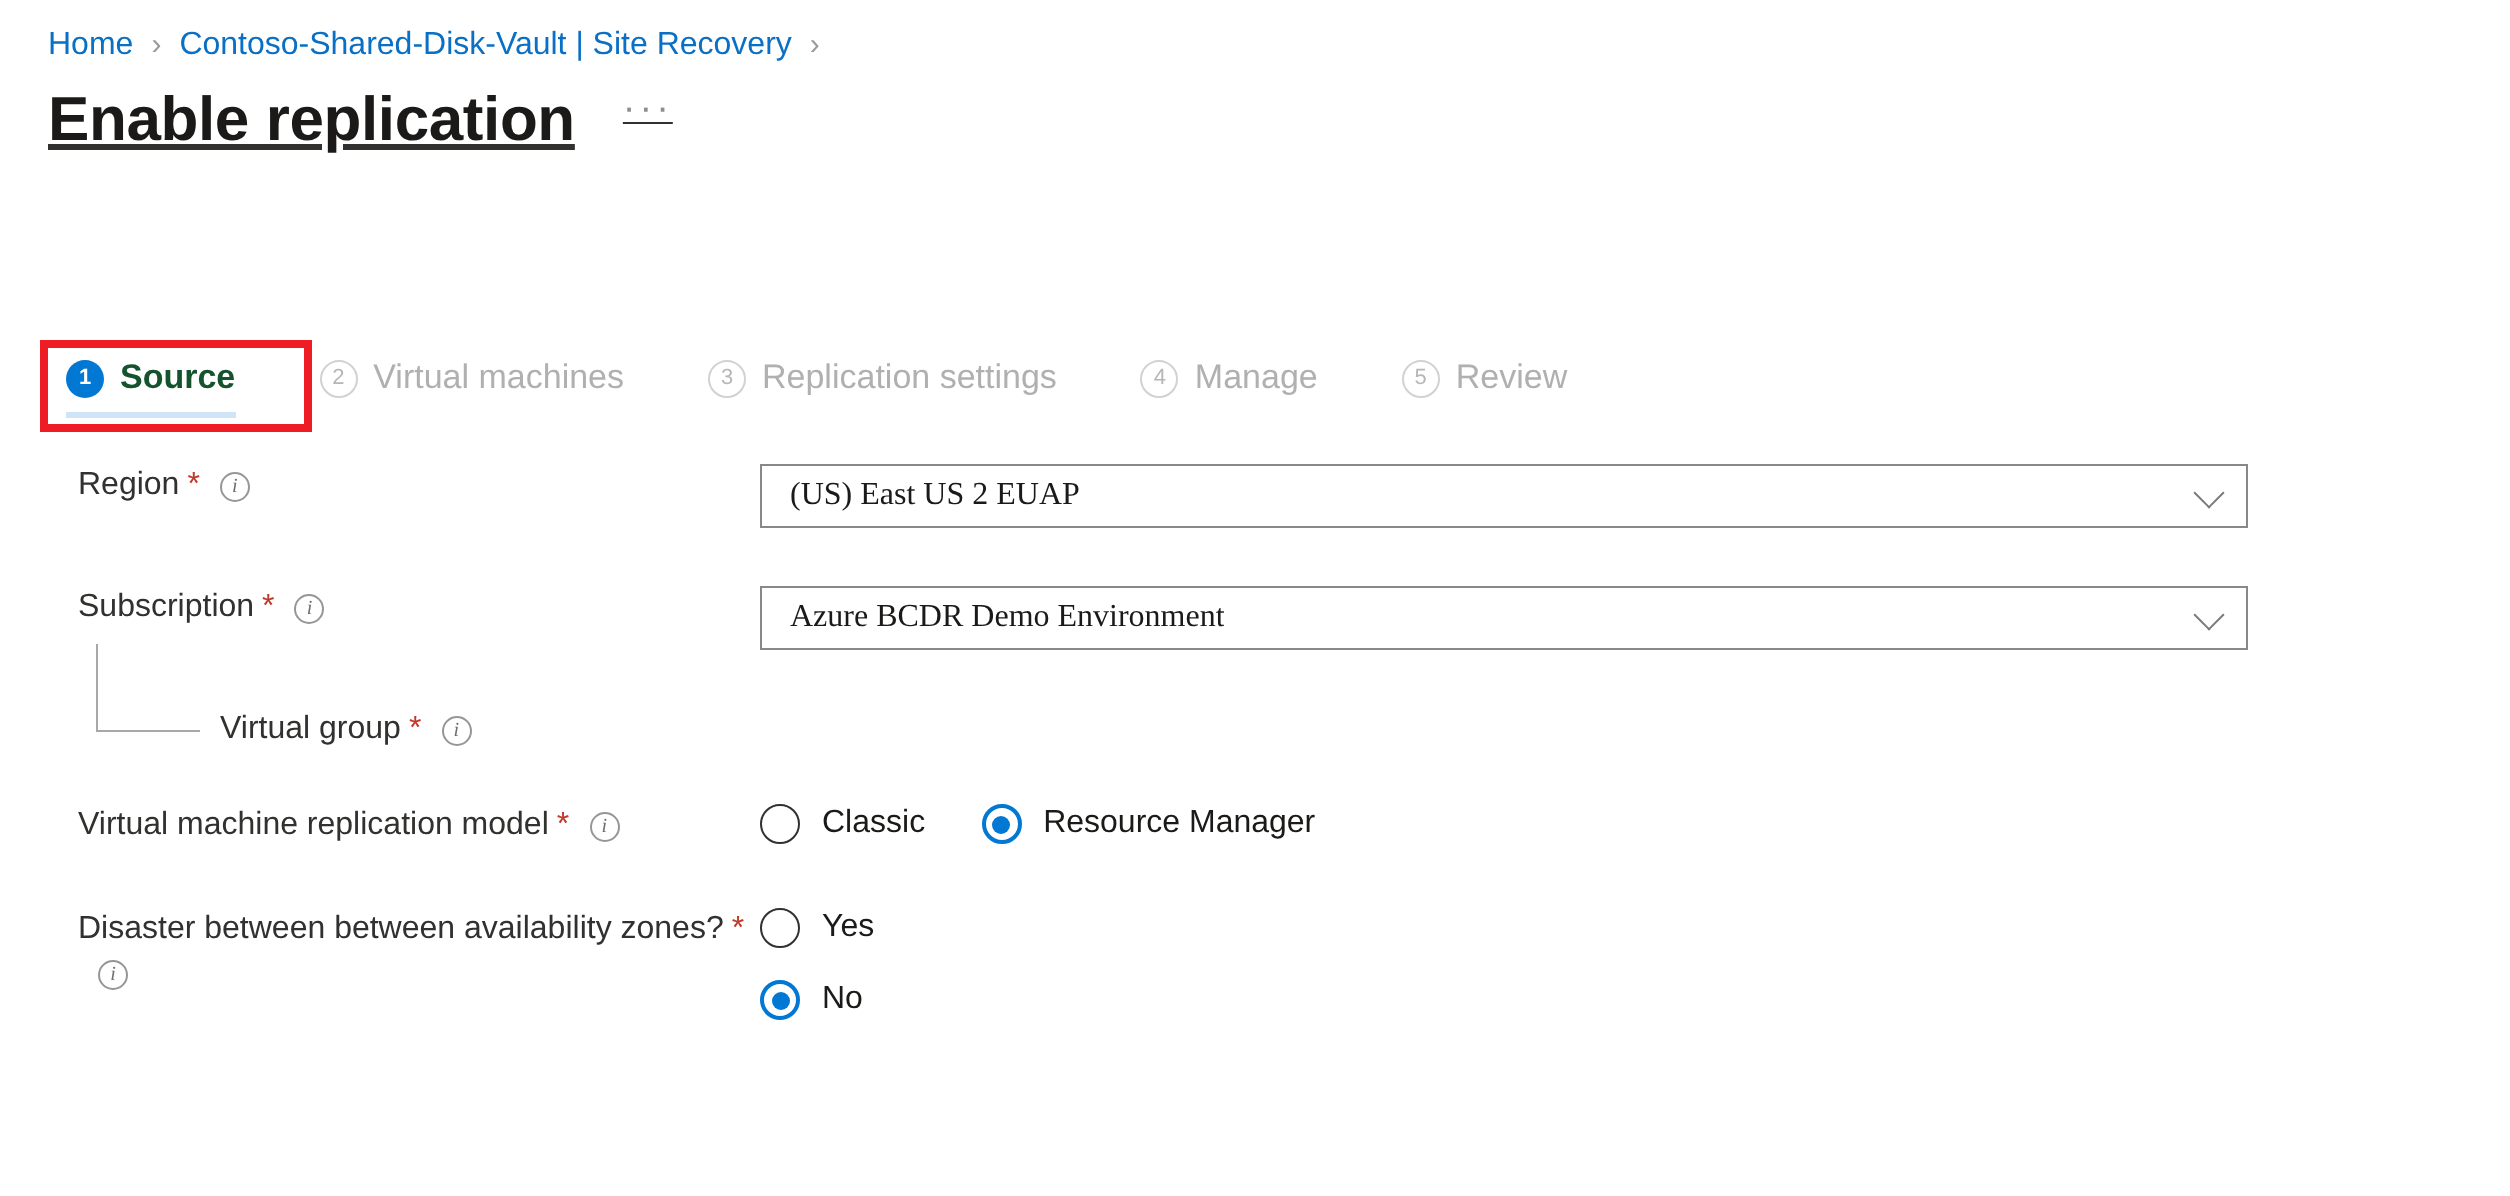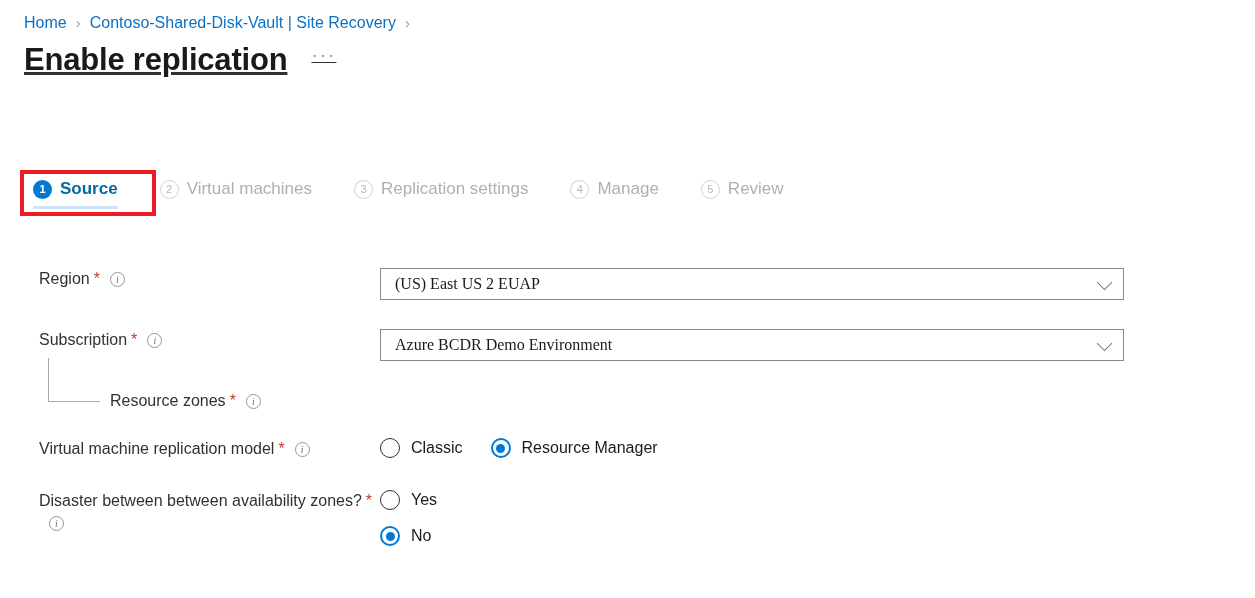--- a/index.html
+++ b/index.html
@@ -102,21 +102,21 @@
     background: transparent;
     color: #b6b6b6;
     border: 1px solid #d2d2d2;
     font-weight: 400;
   }
   .tab .tab-label {
     font-size: 17px;
     line-height: 22px;
   }
   .tab.active .tab-label {
-    color: #0369a1;
+    color: #14532d;
     font-weight: 600;
   }
   .tab.inactive .tab-label {
     color: #b0b0b0;
     font-weight: 400;
   }
   .tab.active .tab-underline {
     position: absolute;
     left: 0;
     right: 0;
@@ -136,21 +136,20 @@
     box-sizing: border-box;
     pointer-events: none;
   }
 
   
   .form {
     position: absolute;
     left: 0;
     top: 232px;
     width: 1255px;
-    margin-top: 36px;
   }
   .row {
     position: relative;
     display: flex;
     align-items: flex-start;
   }
   .label-col {
     width: 380px;
     padding-left: 39px;
     box-sizing: border-box;
@@ -367,21 +366,21 @@
       <div class="dropdown">
         <span class="dd-value">Azure BCDR Demo Environment</span>
         <span class="chevron"></span>
       </div>
     </div>
   </div>
 
   <div class="row" style="margin-bottom:26px;">
     <span class="tree-connector"></span>
     <div class="label-col" style="padding-left:110px;">
-      <span class="label-text">Resource zones</span>
+      <span class="label-text">Virtual group</span>
       <span class="req">*</span>
       <span class="info-icon">i</span>
     </div>
   </div>
 
   <div class="row" style="margin-bottom:30px;">
     <div class="label-col">
       <span class="label-text">Virtual machine replication model</span>
       <span class="req">*</span>
       <span class="info-icon">i</span>

